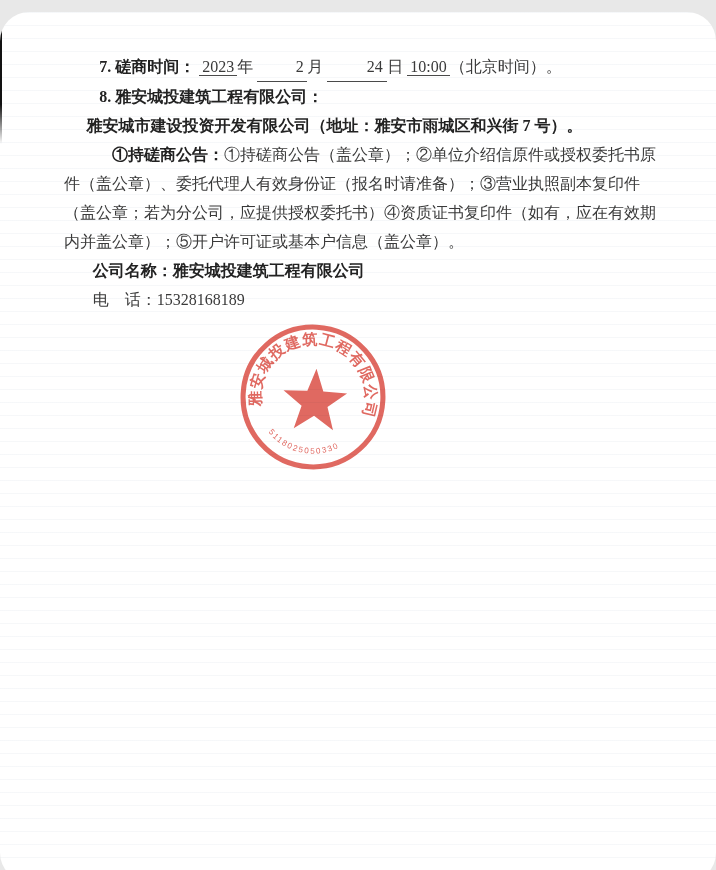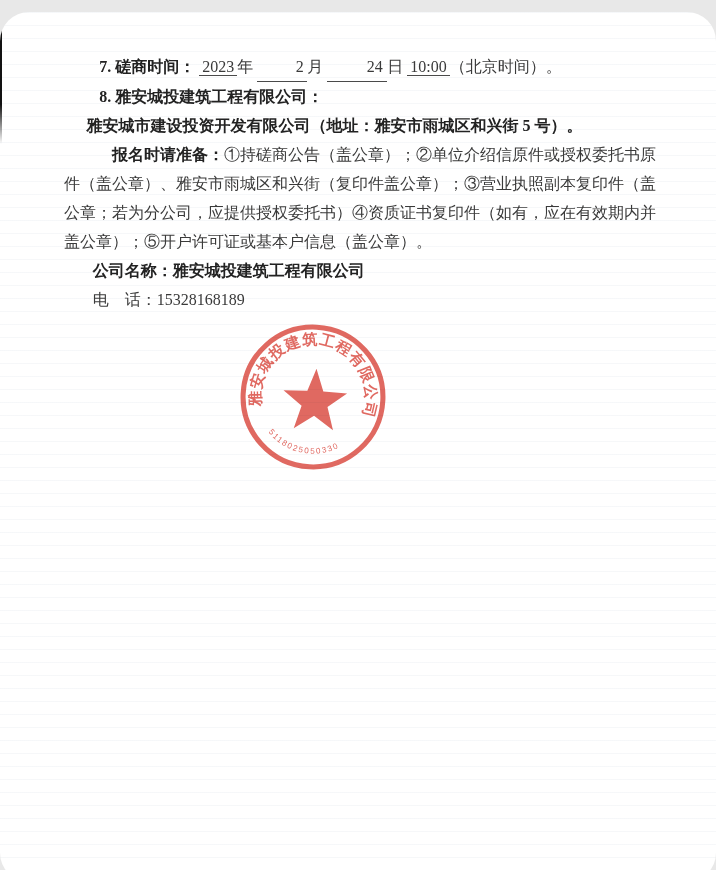--- a/index.html
+++ b/index.html
@@ -71,25 +71,25 @@
       <span class="u-blank w-month">2</span><span>月</span>
       <span class="u-blank w-day">24</span><span>日</span>
       <span class="u">10:00</span><span>（北京时间）。</span>
     </p>
 
     <p class="p8">
       <span class="b">8.</span>
       <span class="b">雅安城投建筑工程有限公司：</span>
     </p>
 
-    <p class="p8loc b">雅安城市建设投资开发有限公司（地址：雅安市雨城区和兴街 5 号）。</p>
+    <p class="p8loc b">雅安城市建设投资开发有限公司（地址：雅安市雨城区和兴街 7 号）。</p>
 
 
     <p class="signup">
-      <span class="b">报名时请准备：</span><span>①持磋商公告（盖公章）；②单位介绍信原件或授权委托书原件（盖公章）、雅安市雨城区和兴街（复印件盖公章）；③营业执照副本复印件（盖公章；若为分公司，应提供授权委托书）④资质证书复印件（如有，应在有效期内并盖公章）；⑤开户许可证或基本户信息（盖公章）。</span>
+      <span class="b">①持磋商公告：</span><span>①持磋商公告（盖公章）；②单位介绍信原件或授权委托书原件（盖公章）、委托代理人有效身份证（报名时请准备）；③营业执照副本复印件（盖公章；若为分公司，应提供授权委托书）④资质证书复印件（如有，应在有效期内并盖公章）；⑤开户许可证或基本户信息（盖公章）。</span>
     </p>
 
 
     <p class="pline p-company">
       <span class="b">公司名称：</span><span class="b">雅安城投建筑工程有限公司</span>
     </p>
 
 
     <p class="pline p-phone">
       <span>电　话：</span><span>15328168189</span>

